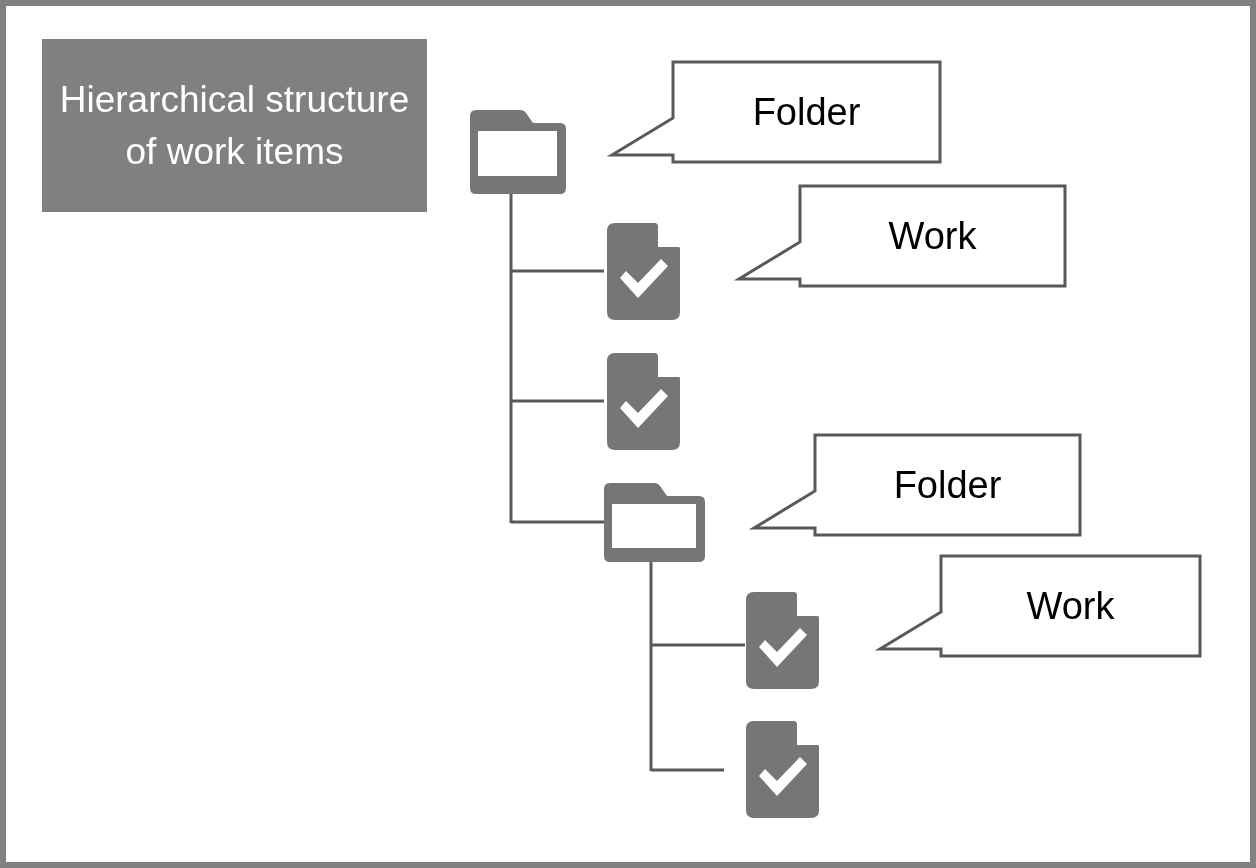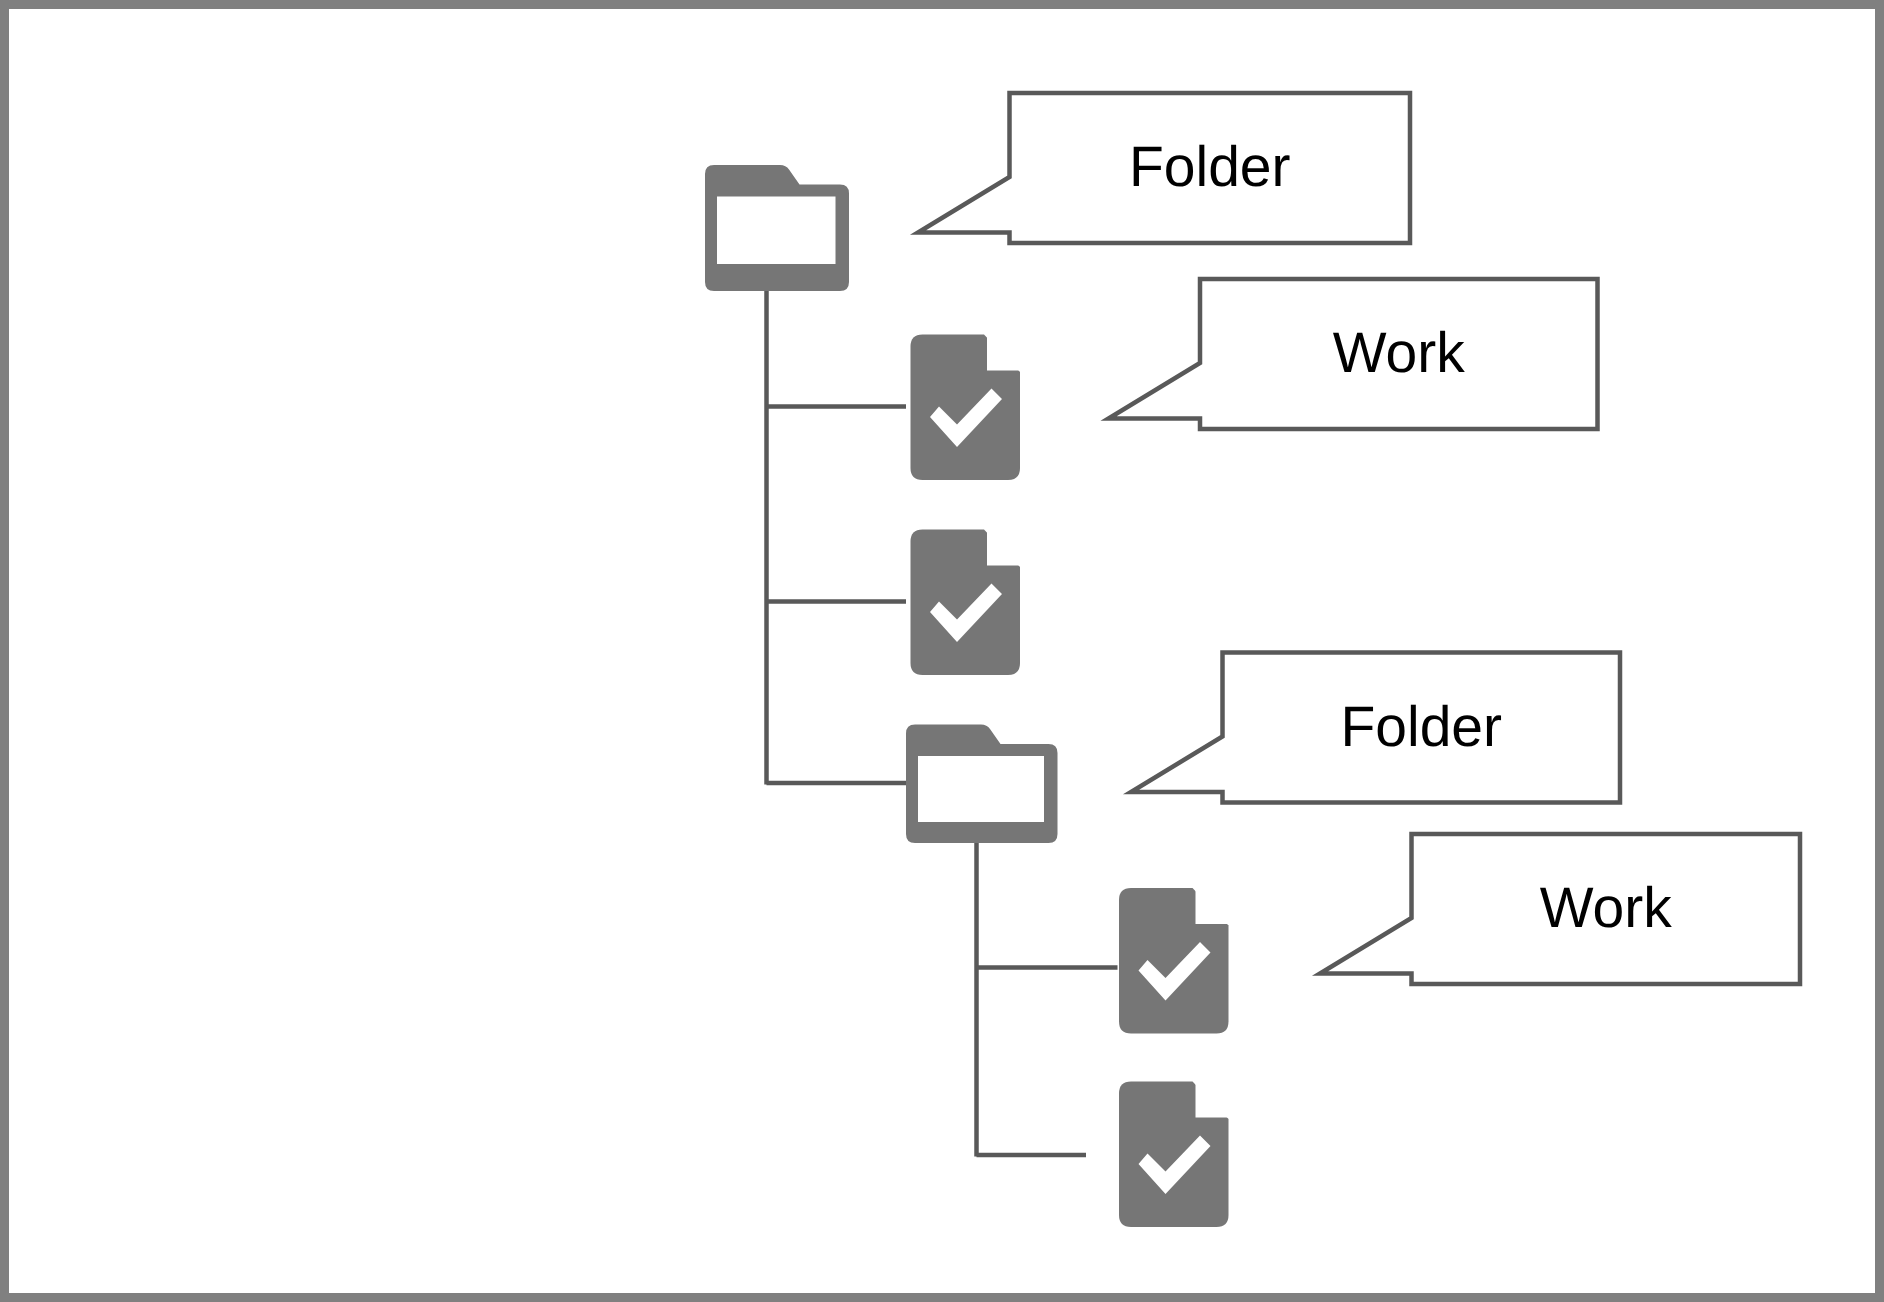--- a/index.html
+++ b/index.html
@@ -64,20 +64,23 @@
     display: flex;
     align-items: center;
     justify-content: center;
   }
 </style>
 </head>
 <body>
 
 <div id="canvas">
 
+  <div class="title-box">
+    <div class="title-text">Hierarchical structure of work items</div>
+  </div>
 
   <svg class="diagram" viewBox="0 0 1256 868">
 
     <g>
 
       <line x1="511" y1="190" x2="511" y2="523" stroke="#595959" stroke-width="3"></line>
 
       <line x1="511" y1="271" x2="604" y2="271" stroke="#595959" stroke-width="3"></line>
 
       <line x1="511" y1="401" x2="604" y2="401" stroke="#595959" stroke-width="3"></line>

